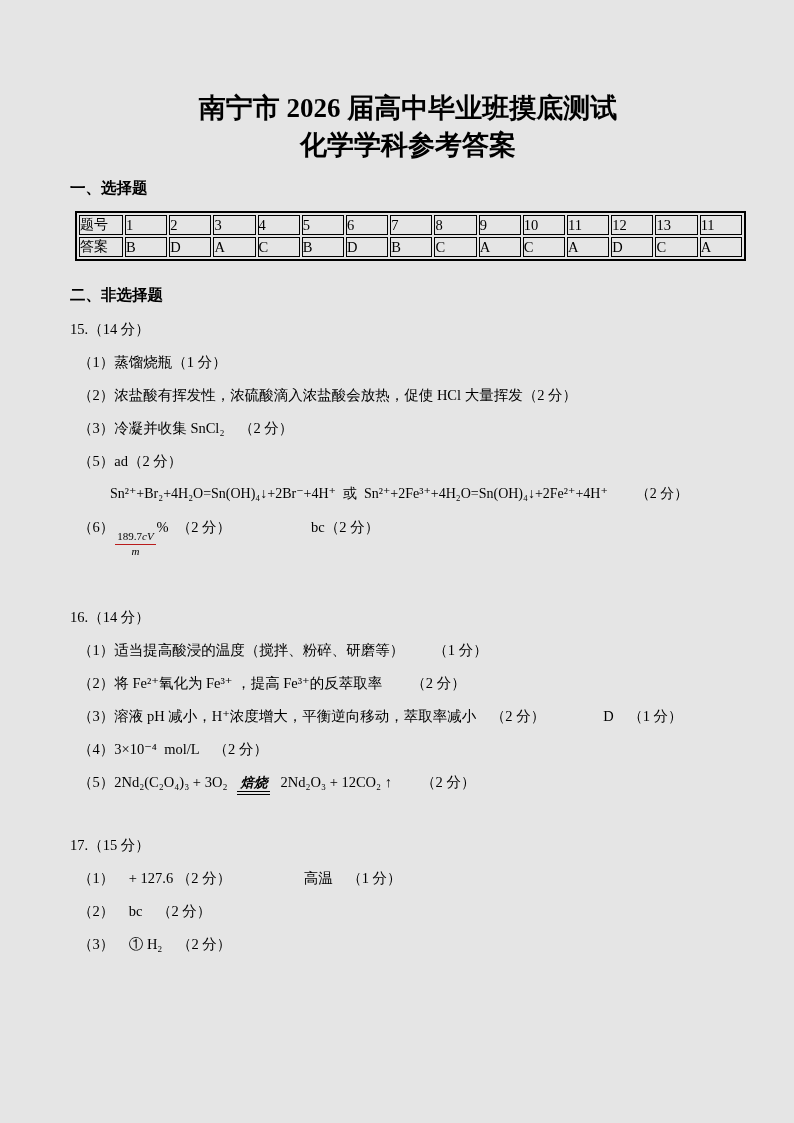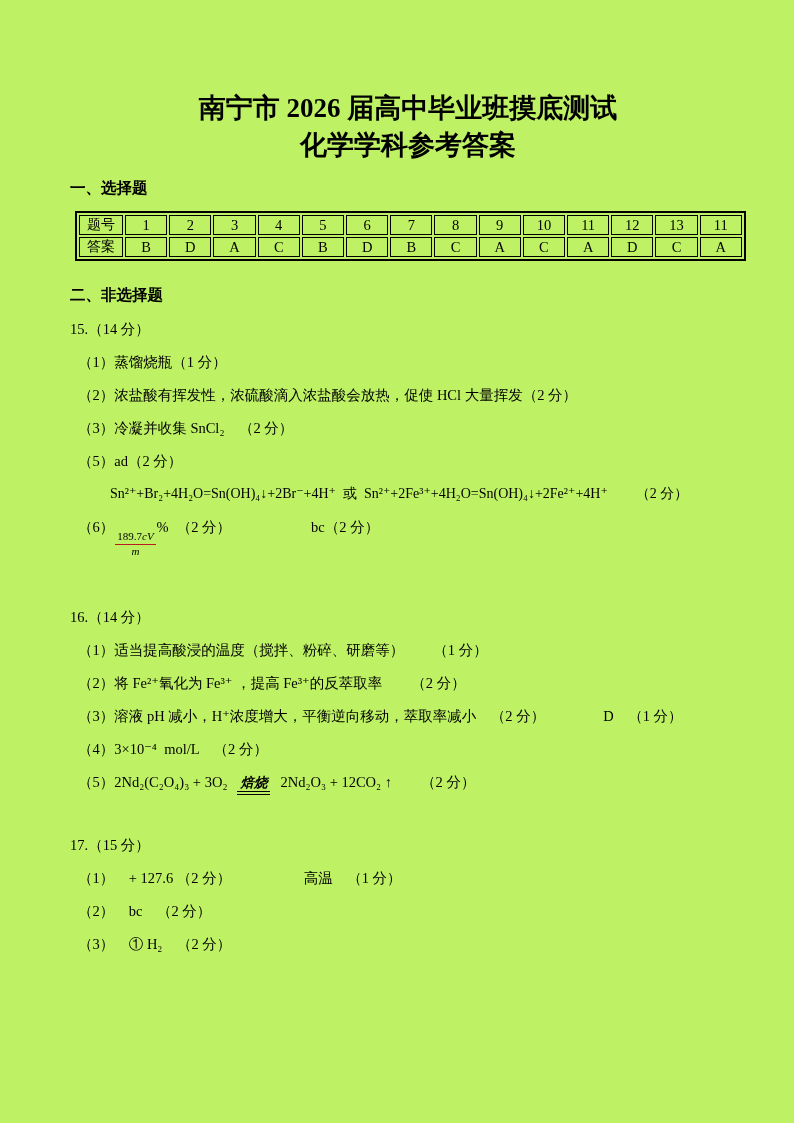--- a/index.html
+++ b/index.html
@@ -2,21 +2,21 @@
 <html><head>
 <meta charset="utf-8">
 <style>
   * { margin: 0; padding: 0; box-sizing: border-box; }
   html, body { background: #888; }
   .page {
     position: relative;
     width: 794px;
     height: 1123px;
     margin: 0 auto;
-    background: #bef264;
+    background: #e5e5e5;
     color: #000000;
     font-family: "Liberation Serif", "DejaVu Serif", serif;
     font-size: 14px;
     overflow: hidden;
   }
   .content { padding: 90px 48px 0 70px; }
 
   .title-line {
     text-align: center;
     font-weight: bold;
@@ -36,21 +36,20 @@
   table.answer-table {
     border-collapse: separate;
     border-spacing: 2px;
     border: 2px solid #000;
     margin: 12px 0 0 5px;
     width: 671px;
     table-layout: fixed;
   }
   table.answer-table td {
     border: 1px solid #000;
-    text-align: center;
     height: 20px;
     font-size: 14.5px;
     padding: 0;
     overflow: hidden;
   }
   table.answer-table td.hdr { width: 44px; font-size: 14px; }
 
   .sec2-heading { margin-top: 24px; }
 
   .line {

